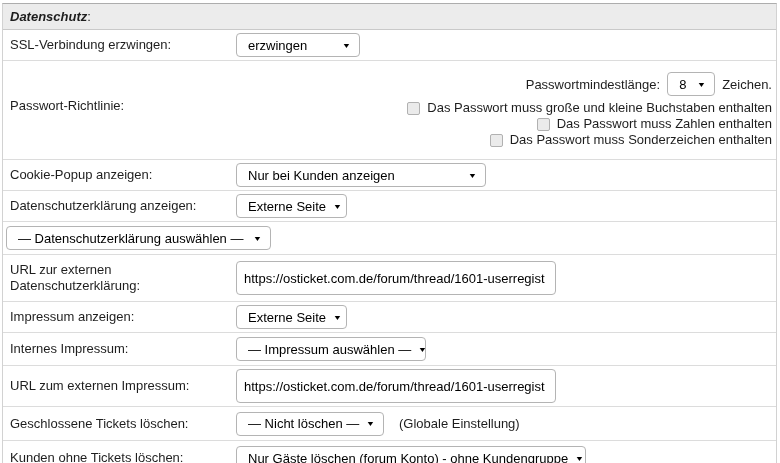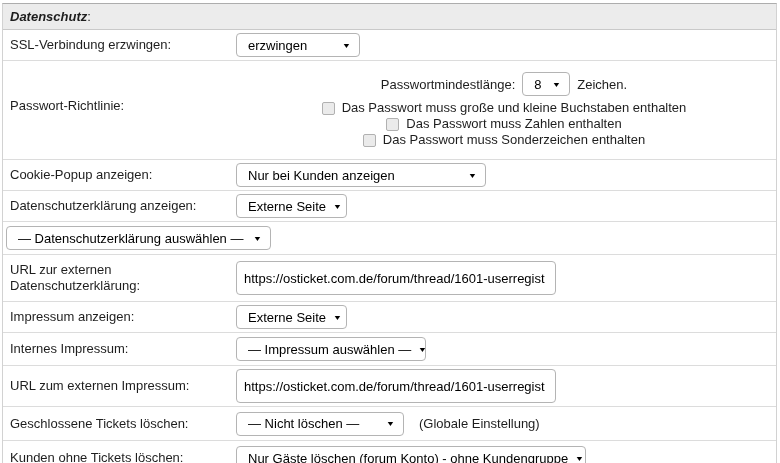--- a/index.html
+++ b/index.html
@@ -43,21 +43,21 @@
     padding: 2px 4px 2px 7px;
     line-height: 16px;
   }
   .row-password .cell-label { padding-top: 30px; }
   .cell-field {
     flex: 1;
     display: flex;
     align-items: center;
     padding: 3px 4px 3px 3px;
   }
-  .cell-field-col { flex-direction: column; align-items: center; }
+  .cell-field-col { flex-direction: column; align-items: flex-end; }
   .select {
     display: inline-flex;
     align-items: center;
     justify-content: space-between;
     height: 24px;
     background: #ffffff;
     border: 1px solid #b4b4b4;
     border-radius: 4px;
     padding: 0 9px 0 11px;
     color: #000;
@@ -210,21 +210,21 @@
   <div class="row" style="min-height:33px">
     <div class="cell-label">URL zum externen Impressum:</div>
     <div class="cell-field">
       <input class="text-input" type="text" value="https://osticket.com.de/forum/thread/1601-userregist" style="">
     </div>
   </div>
 
   <div class="row" style="min-height:34px">
     <div class="cell-label">Geschlossene Tickets löschen:</div>
     <div class="cell-field">
-      <div class="select" style="width:168px">
+      <div class="select" style="width:148px">
         <span>— Nicht löschen —</span>
         <span class="sel-arrow">▼</span>
       </div>
       <span class="note">(Globale Einstellung)</span>
     </div>
   </div>
 
   <div class="row" style="min-height:35px">
     <div class="cell-label">Kunden ohne Tickets löschen:</div>
     <div class="cell-field">

